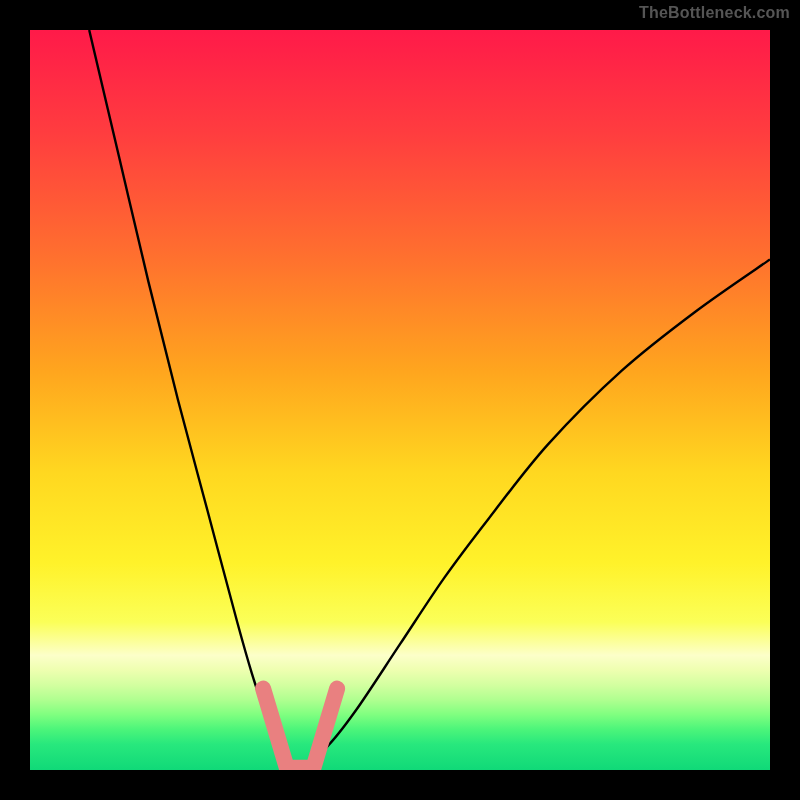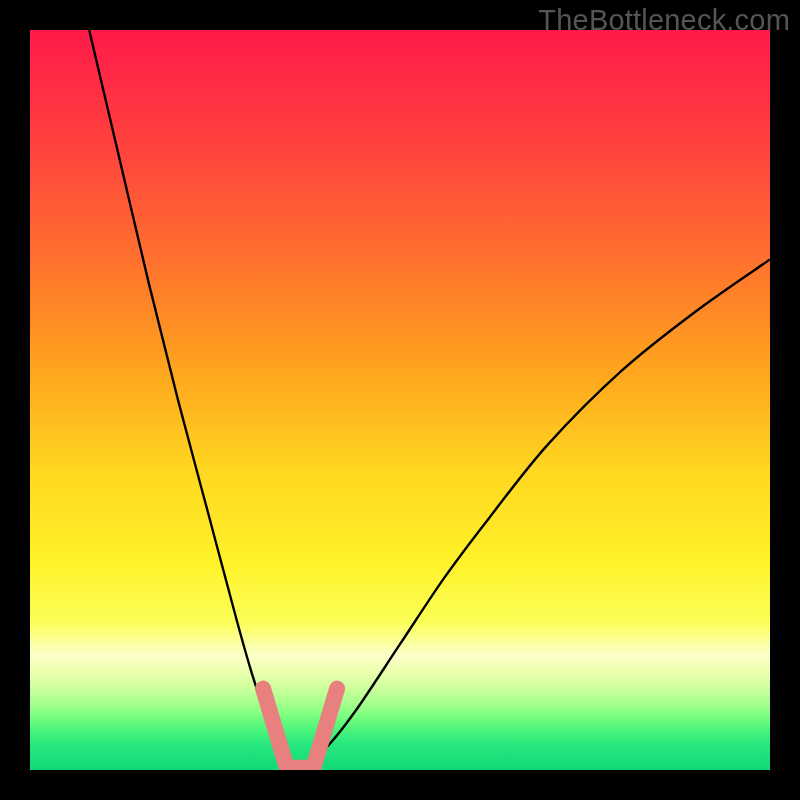--- a/index.html
+++ b/index.html
@@ -29,23 +29,23 @@
   }
   .gradient {
     position: absolute;
     left: 0; top: 0;
     width: 100%; height: 100%;
   }
   .watermark {
     position: absolute;
     top: 4px;
     right: 10px;
-    font-size: 29px;
+    font-size: 16px;
     color: #555;
-    font-weight: 400;
+    font-weight: 700;
     letter-spacing: 0.2px;
   }
   svg.curves {
     position: absolute;
     left: 0; top: 0;
     width: 100%; height: 100%;
   }
 </style>
 </head>
 <body>

